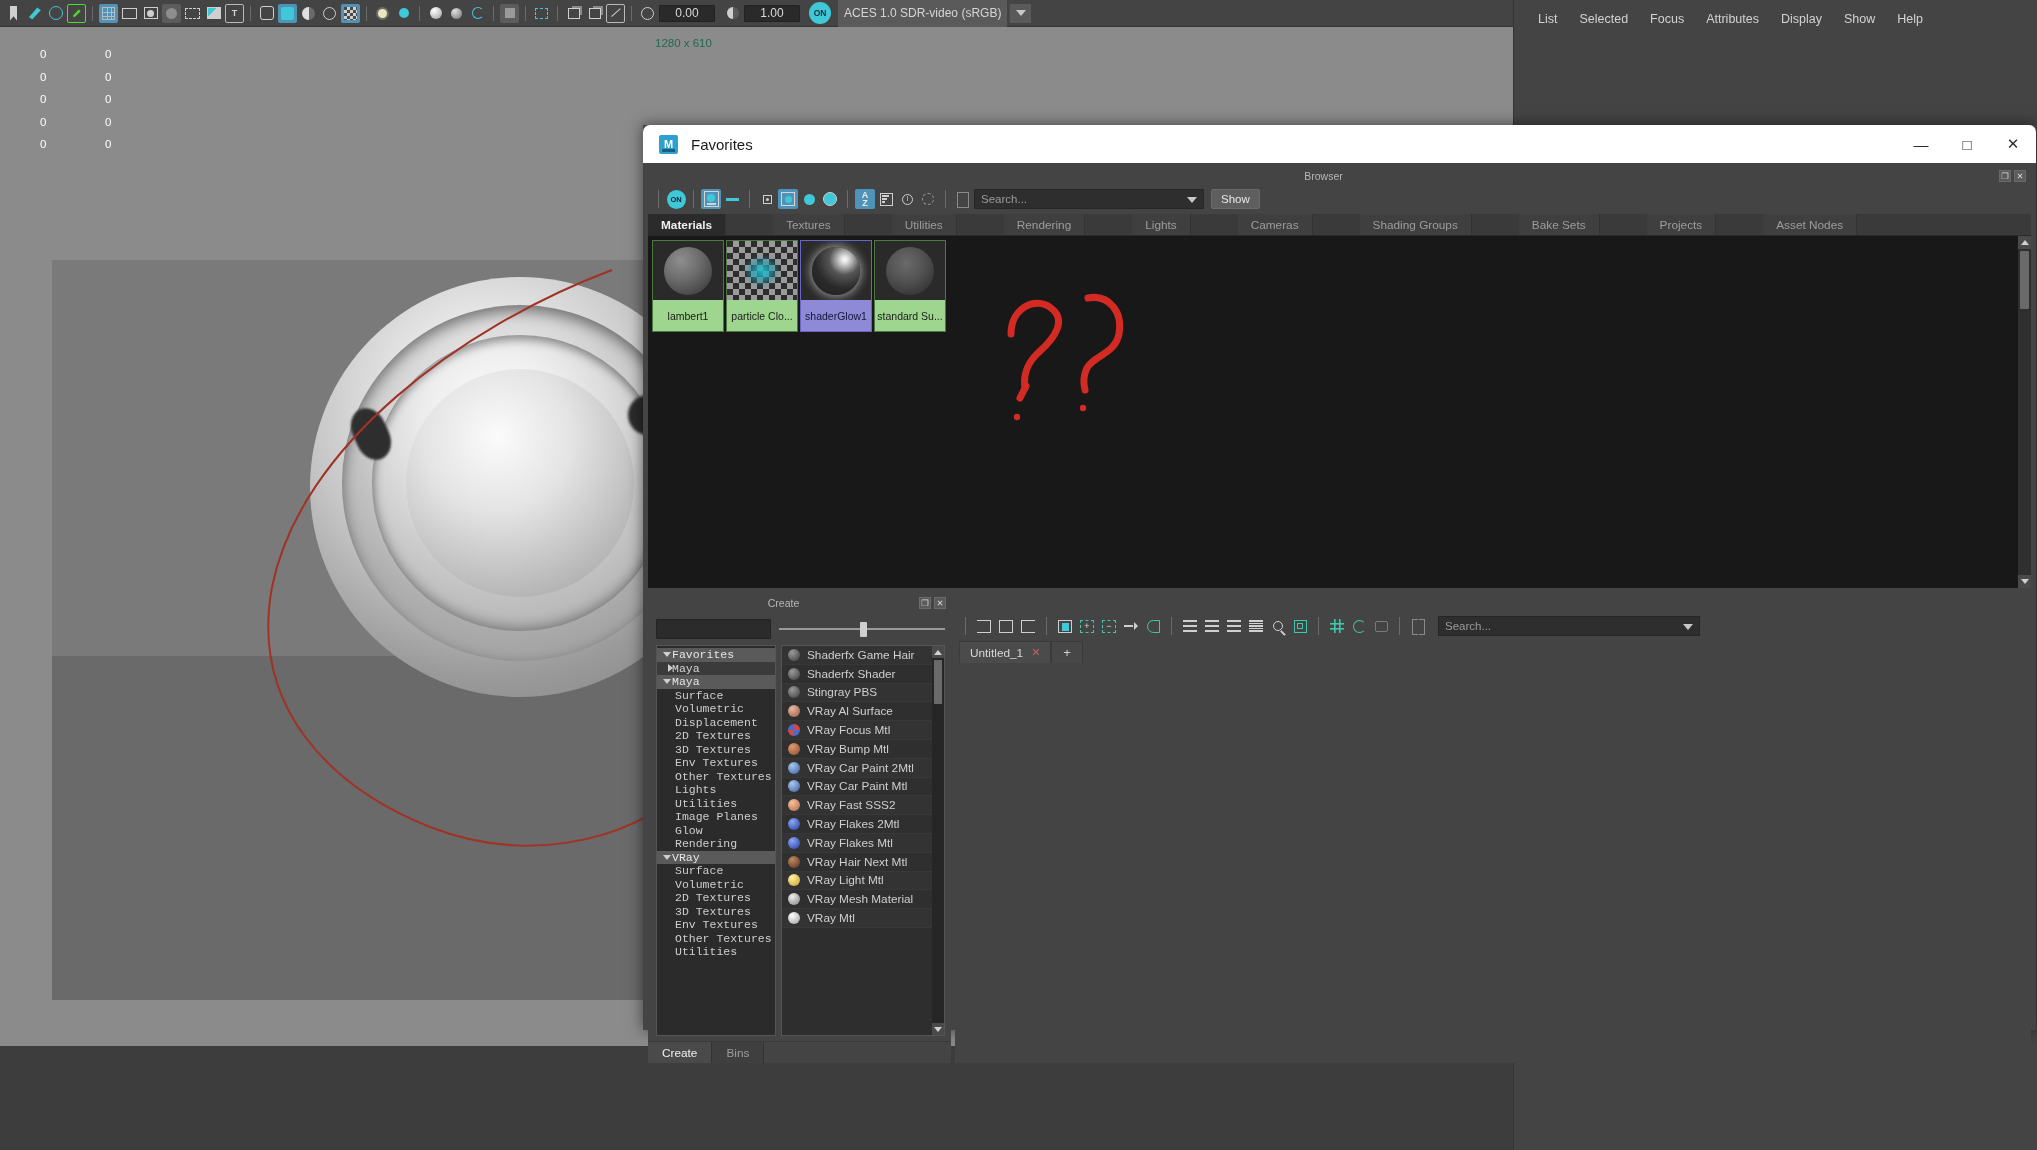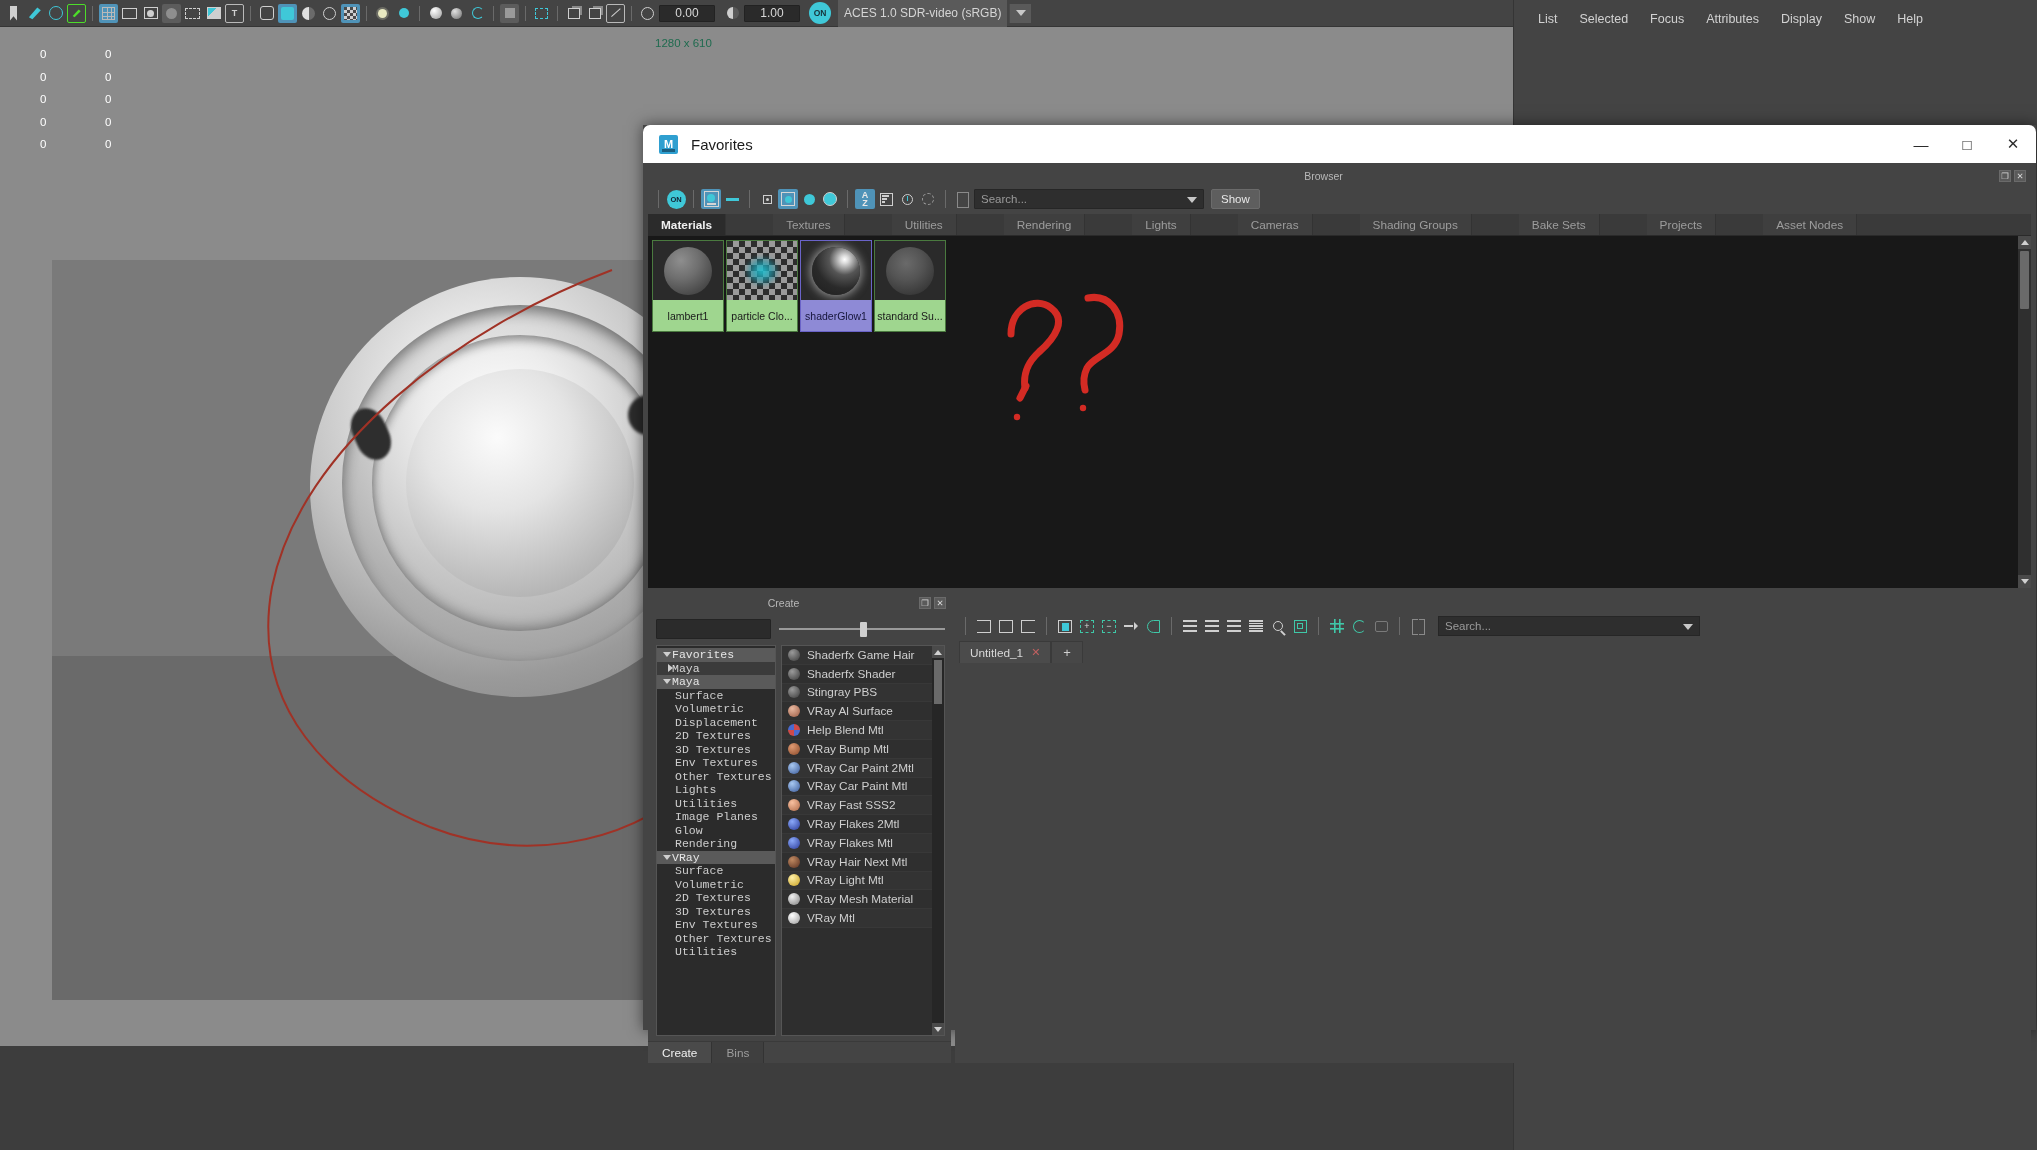--- a/index.html
+++ b/index.html
@@ -747,21 +747,21 @@
             <div class="nl-row">
                 <i class="nl-ball" style="background:radial-gradient(circle at 35% 30%,#9a9a9a,#3a3a3a);"></i>
                 <span>Stingray PBS</span>
               </div>
             <div class="nl-row">
                 <i class="nl-ball" style="background:radial-gradient(circle at 35% 30%,#e8b8a0,#9a5a42);"></i>
                 <span>VRay Al Surface</span>
               </div>
             <div class="nl-row">
                 <i class="nl-ball" style="background:conic-gradient(#d04a4a 0 25%,#4a6ad0 0 50%,#d04a4a 0 75%,#4a6ad0 0);"></i>
-                <span>Help Blend Mtl</span>
+                <span>VRay Focus Mtl</span>
               </div>
             <div class="nl-row">
                 <i class="nl-ball" style="background:radial-gradient(circle at 35% 30%,#e09a72,#8a4a2a);"></i>
                 <span>VRay Bump Mtl</span>
               </div>
             <div class="nl-row">
                 <i class="nl-ball" style="background:radial-gradient(circle at 35% 30%,#a8c8f0,#3a5a9a);"></i>
                 <span>VRay Car Paint 2Mtl</span>
               </div>
             <div class="nl-row">

